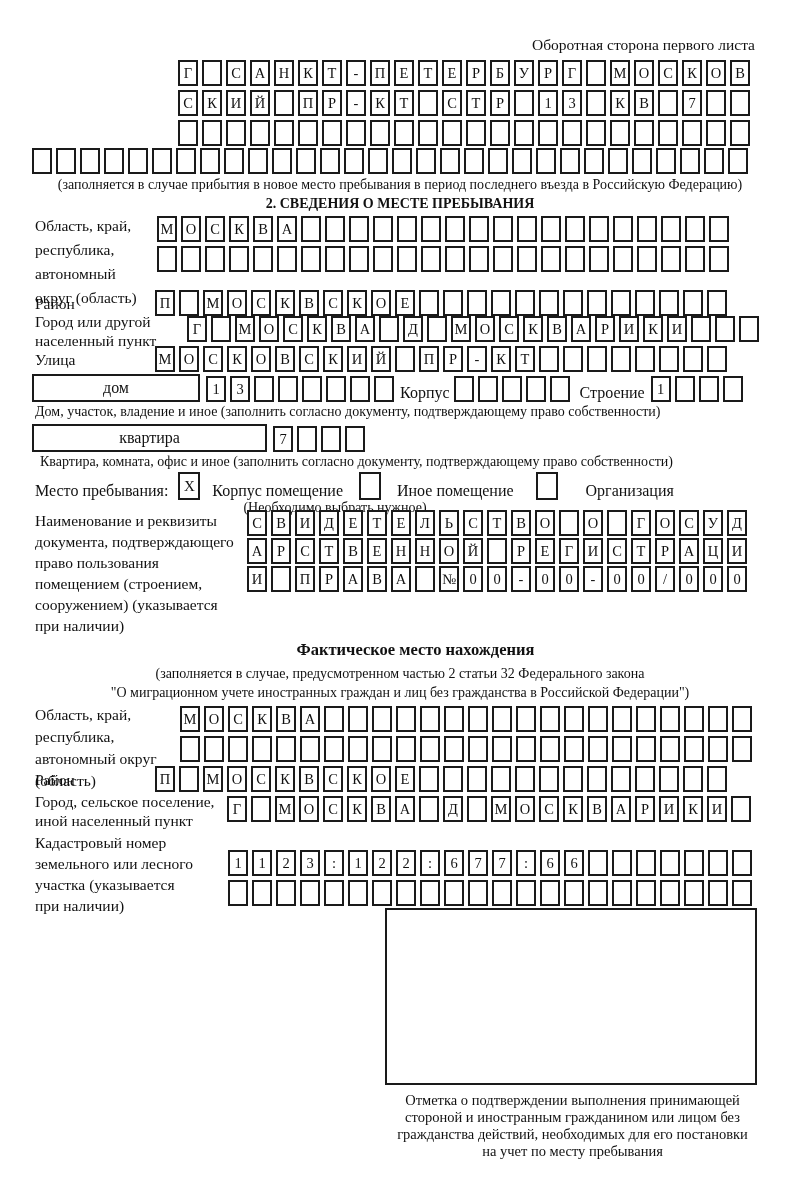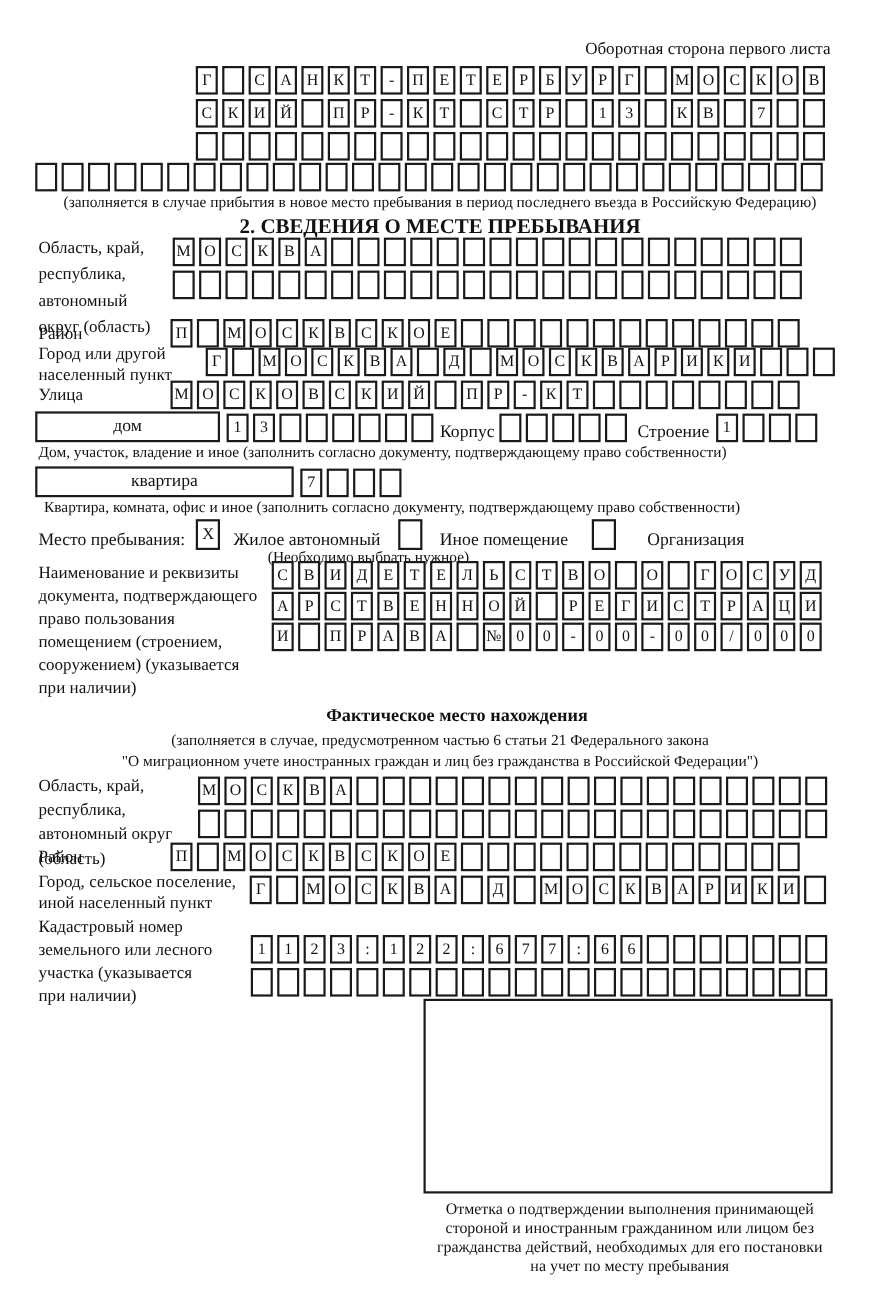--- a/index.html
+++ b/index.html
@@ -10,21 +10,21 @@
   .lbl{font-size:15.5px;line-height:24px;}
   .lbl-tight{font-size:15.5px;line-height:19px;}
   .cells{display:flex;gap:4px;}
   .cell{flex:none;width:20px;height:26px;border:2px solid #1a1a1a;box-sizing:border-box;
         display:inline-flex;align-items:center;justify-content:center;
         font-size:14.5px;font-family:inherit;background:#fff;}
   .widebox{border:2px solid #1a1a1a;box-sizing:border-box;height:28px;
         display:inline-flex;align-items:center;justify-content:center;font-size:16px;background:#fff;}
   .caption{font-size:14px;}
   .center{left:0;right:0;text-align:center;}
-  .title{font-weight:bold;font-size:19px;}
+  .title{font-weight:bold;font-size:14px;}
   .inline-row{display:flex;align-items:flex-end;}
   .chkbox{flex:none;width:22px;height:28px;border:2px solid #1a1a1a;box-sizing:border-box;
         display:inline-flex;align-items:center;justify-content:center;font-size:15px;}
   .opt-label{font-size:16px;}
   .stamp{border:2px solid #1a1a1a;box-sizing:border-box;background:#fff;}
 </style>
 </head>
 <body>
 
 <div class="page">
@@ -324,21 +324,21 @@
         <span class="cell"></span>
         <span class="cell"></span>
         <span class="cell"></span>
       </span>
   </div>
   <div class="abs caption" style="left:40px;top:454px;text-align:right;">Квартира, комната, офис и иное (заполнить согласно документу, подтверждающему право собственности)</div>
 
   <div class="abs inline-row" style="left:35px;top:472px;">
     <span class="opt-label">Место пребывания:</span>
     <span class="chkbox" style="margin-left:10px;">X</span>
-    <span class="opt-label" style="margin-left:12px;">Жилое автономный</span>
+    <span class="opt-label" style="margin-left:12px;">Корпус помещение</span>
     <span class="chkbox" style="margin-left:16px;"></span>
     <span class="opt-label" style="margin-left:16px;">Иное помещение</span>
     <span class="chkbox" style="margin-left:22px;"></span>
     <span class="opt-label" style="margin-left:28px;">Организация</span>
   </div>
   <div class="abs caption" style="left:35px;top:500px;width:600px;text-align:center;">(Необходимо выбрать нужное)</div>
 
   <div class="abs lbl-tight lines" style="left:35px;top:510px;width:210px;line-height:21px;">Наименование и реквизиты
 документа, подтверждающего
 право пользования
@@ -409,21 +409,21 @@
       <span class="cell">-</span>
       <span class="cell">0</span>
       <span class="cell">0</span>
       <span class="cell">/</span>
       <span class="cell">0</span>
       <span class="cell">0</span>
       <span class="cell">0</span>
     </div>
 
   <div class="abs title center" style="top:640px;font-size:16.5px;padding-left:31px;">Фактическое место нахождения</div>
-  <div class="abs caption center" style="top:666px;">(заполняется в случае, предусмотренном частью 6 статьи 21 Федерального закона</div>
+  <div class="abs caption center" style="top:666px;">(заполняется в случае, предусмотренном частью 2 статьи 32 Федерального закона</div>
   <div class="abs caption center" style="top:685px;">"О миграционном учете иностранных граждан и лиц без гражданства в Российской Федерации")</div>
 
   <div class="abs lbl-tight lines" style="left:35px;top:704px;width:150px;line-height:22px;">Область, край,
 республика,
 автономный округ
 (область)</div>
   <div class="abs cells" style="left:180px;top:706px;">
       <span class="cell">М</span>
       <span class="cell">О</span>
       <span class="cell">С</span>

